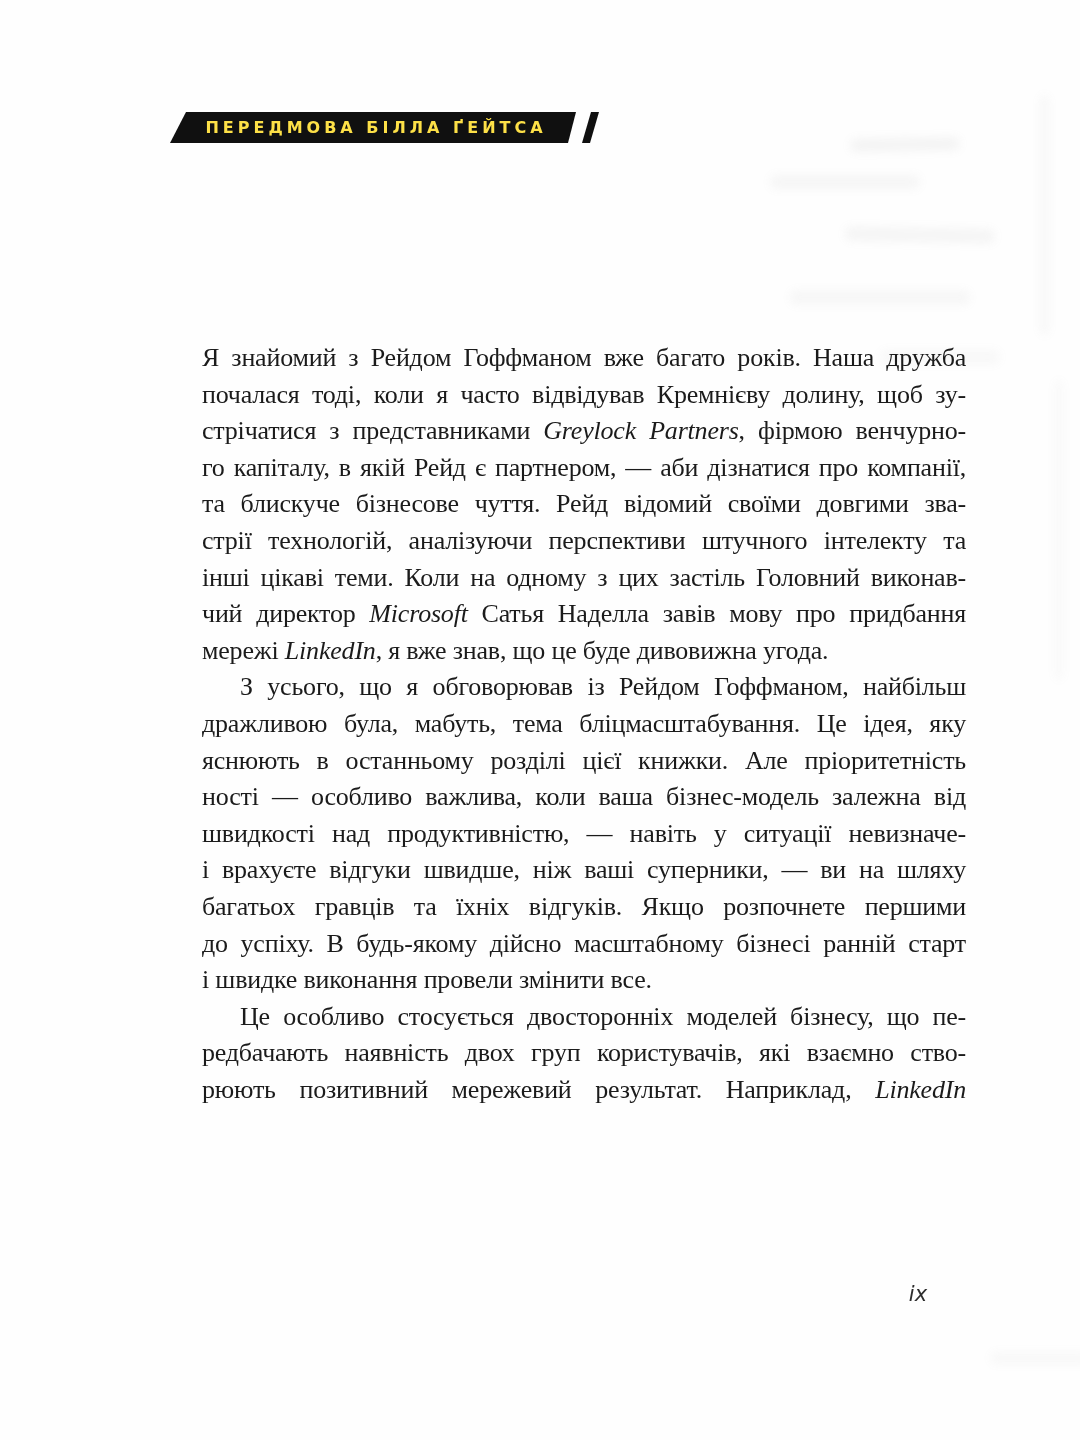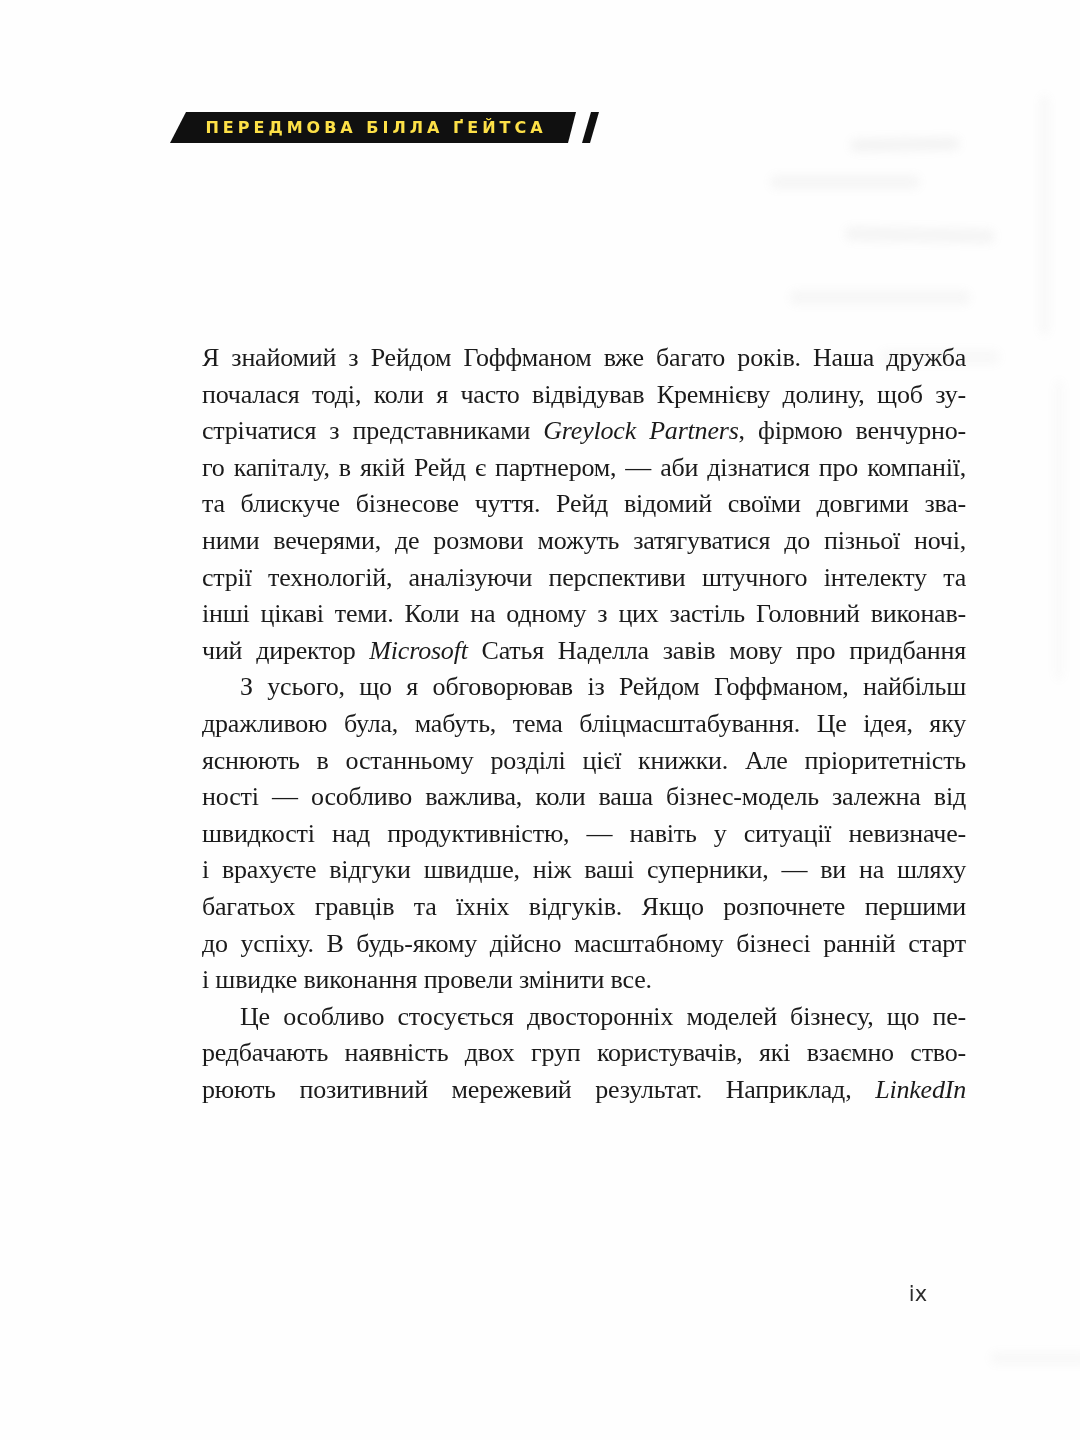--- a/index.html
+++ b/index.html
@@ -72,20 +72,21 @@
   
   .page-number {
     position: absolute;
     left: 898px;
     top: 1282px;
     width: 40px;
     text-align: center;
     font-family: "DejaVu Sans", "Liberation Sans", sans-serif;
     font-size: 21px;
     color: #2d2d2d;
+    font-style: italic;
   }
 
   
   .ghost {
     position: absolute;
     background: #9a9a9a;
     opacity: 0.10;
     filter: blur(5px);
     border-radius: 6px;
     pointer-events: none;
@@ -117,24 +118,24 @@
   <div class="ghost g6"></div>
   <div class="ghost g7"></div>
   <div class="ghost g8"></div>
 
   <main class="body-text">
       <div class="line">Я знайомий з Рейдом Гоффманом вже багато років. Наша дружба</div>
       <div class="line">почалася тоді, коли я часто відвідував Кремнієву долину, щоб зу-</div>
       <div class="line">стрічатися з представниками <i>Greylock Partners</i>, фірмою венчурно-</div>
       <div class="line">го капіталу, в якій Рейд є партнером, — аби дізнатися про компанії,</div>
       <div class="line">та блискуче бізнесове чуття. Рейд відомий своїми довгими зва-</div>
-      <div class="line">ними вечерями, де розмови можуть затягуватися до пізньої ночі,</div>
       <div class="line">стрії технологій, аналізуючи перспективи штучного інтелекту та</div>
       <div class="line">інші цікаві теми. Коли на одному з цих застіль Головний виконав-</div>
       <div class="line">чий директор <i>Microsoft</i> Сатья Наделла завів мову про придбання</div>
+      <div class="line flush">мережі <i>LinkedIn</i>, я вже знав, що це буде дивовижна угода.</div>
       <div class="line indent">З усього, що я обговорював із Рейдом Гоффманом, найбільш</div>
       <div class="line">дражливою була, мабуть, тема бліцмасштабування. Це ідея, яку</div>
       <div class="line">яснюють в останньому розділі цієї книжки. Але пріоритетність</div>
       <div class="line">ності — особливо важлива, коли ваша бізнес-модель залежна від</div>
       <div class="line">швидкості над продуктивністю, — навіть у ситуації невизначе-</div>
       <div class="line">і врахуєте відгуки швидше, ніж ваші суперники, — ви на шляху</div>
       <div class="line">багатьох гравців та їхніх відгуків. Якщо розпочнете першими</div>
       <div class="line">до успіху. В будь-якому дійсно масштабному бізнесі ранній старт</div>
       <div class="line flush">і швидке виконання провели змінити все.</div>
       <div class="line indent">Це особливо стосується двосторонніх моделей бізнесу, що пе-</div>

